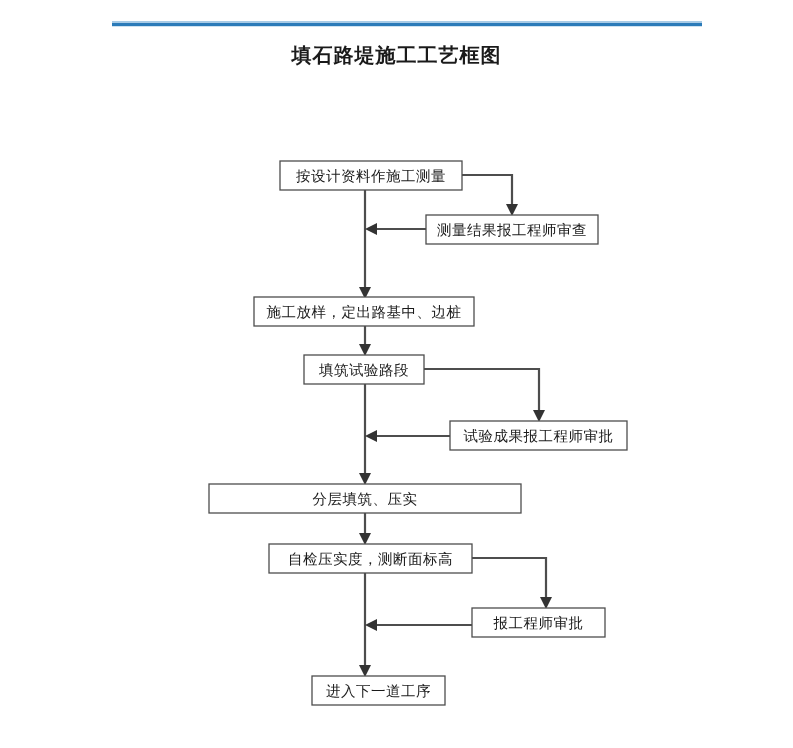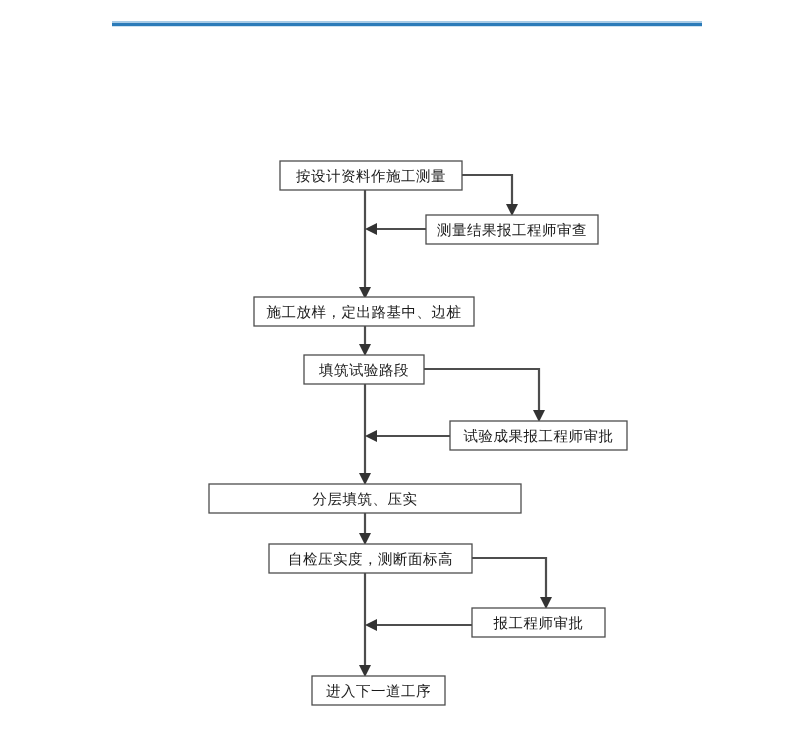--- a/index.html
+++ b/index.html
@@ -96,20 +96,21 @@
 <body>
 
 <div id="page">
 
   <div class="header-rule">
     <div class="rule-light"></div>
     <div class="rule-dark"></div>
     <div class="rule-shadow"></div>
   </div>
 
+  <div class="page-title">填石路堤施工工艺框图</div>
 
   <svg id="flow-svg" viewBox="0 0 793 748">
 
     <g>
 
       <path class="edge-line" d="M365,190 L365,292"></path>
       <polygon class="edge-head" points="365,299 359,287 371,287"></polygon>
 
       <path class="edge-line" d="M462,175 L512,175 L512,209"></path>
       <polygon class="edge-head" points="512,216 506,204 518,204"></polygon>

